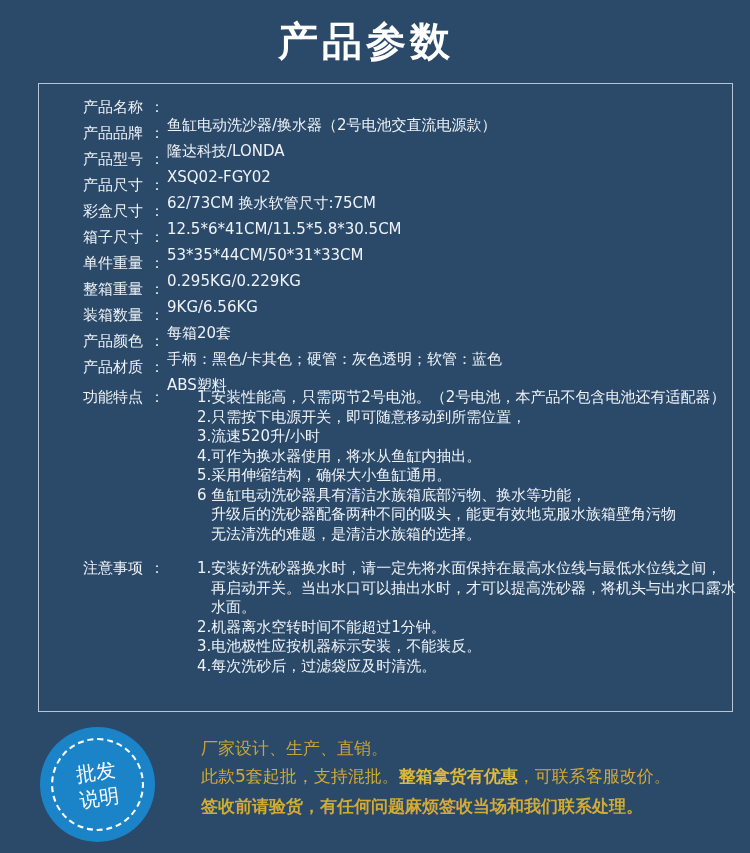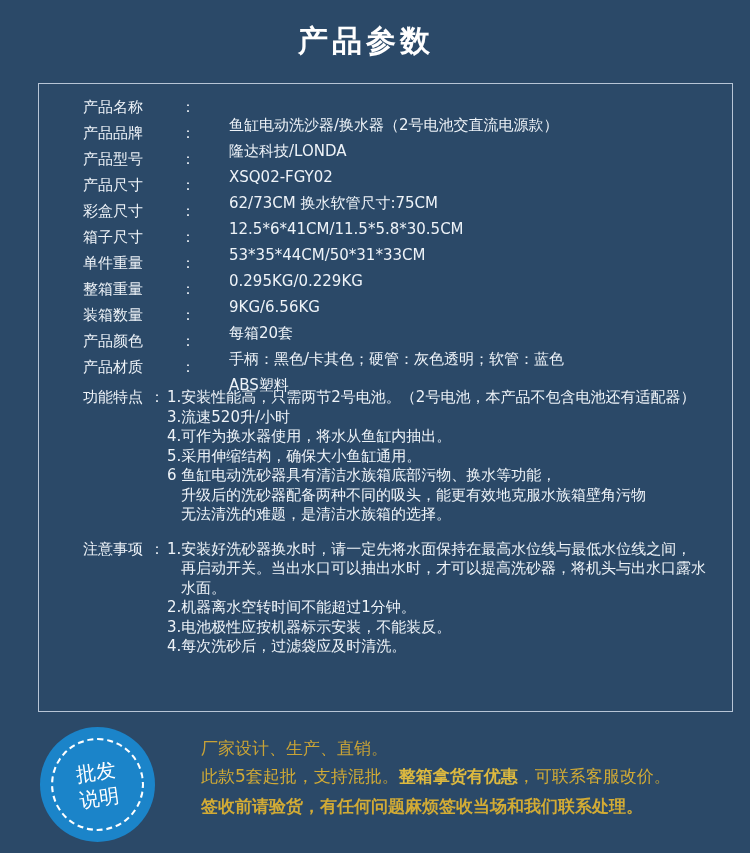--- a/index.html
+++ b/index.html
@@ -4,35 +4,35 @@
 <style>
   html,body{margin:0;padding:0;}
   body{
     width:750px;height:853px;position:relative;overflow:hidden;
     background:var(--bg,#2b4968);
     font-family:"DejaVu Sans",sans-serif;
   }
   .page-title{
     position:absolute;top:18px;left:0;width:732px;
     text-align:center;color:var(--title,#ffffff);
-    font-size:30px;font-weight:bold;letter-spacing:4px;line-height:46px;
+    font-size:40px;font-weight:bold;letter-spacing:4px;line-height:46px;
   }
   .spec-box{
     position:absolute;left:38px;top:83px;width:695px;height:629px;
     border:1px solid var(--border,#b7c5d6);
     box-sizing:border-box;
     padding:10px 14px 0 44px;
     color:var(--text,#eef3f8);
     font-size:15px;
   }
-  .row{display:flex;height:26px;line-height:26px;white-space:nowrap;gap:31px;}
+  .row{display:flex;height:26px;line-height:26px;white-space:nowrap;}
   .lbl{width:64px;flex:0 0 64px;}
   .sep{width:20px;flex:0 0 20px;text-align:center;}
   .val{flex:1;margin-top:18px;}
-  .section{display:flex;align-items:flex-start;}
+  .section{display:flex;align-items:flex-start;gap:30px;}
   .section.features{margin-top:8px;}
   .section.notes{margin-top:15px;}
   .sec-head{display:flex;flex:0 0 84px;width:84px;line-height:19.5px;}
   .sec-head .lbl{width:64px;flex:0 0 64px;}
   .sec-head .sep{width:20px;flex:0 0 20px;text-align:center;}
   .lines{flex:1;}
   .lines p{margin:0;line-height:19.5px;white-space:nowrap;}
   .lines p.indent{padding-left:14px;}
   .wholesale{
     position:absolute;left:40px;top:727px;width:690px;
@@ -123,20 +123,21 @@
       </div>
     </div>
   <div>
       <div class="section features">
         <div class="sec-head">
           <span class="lbl">功能特点</span>
           <span class="sep">：</span>
         </div>
         <div class="lines">
           <p>1.安装性能高，只需两节2号电池。（2号电池，本产品不包含电池还有适配器）</p>
+          <p>2.只需按下电源开关，即可随意移动到所需位置，</p>
           <p>3.流速520升/小时</p>
           <p>4.可作为换水器使用，将水从鱼缸内抽出。</p>
           <p>5.采用伸缩结构，确保大小鱼缸通用。</p>
           <p>6 鱼缸电动洗砂器具有清洁水族箱底部污物、换水等功能，</p>
           <p class="indent">升级后的洗砂器配备两种不同的吸头，能更有效地克服水族箱壁角污物</p>
           <p class="indent">无法清洗的难题，是清洁水族箱的选择。</p>
         </div>
       </div>
       <div class="section notes">
         <div class="sec-head">

